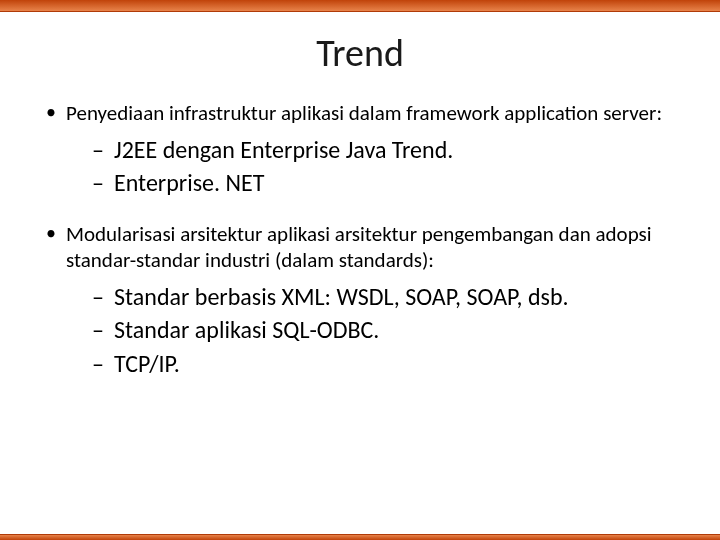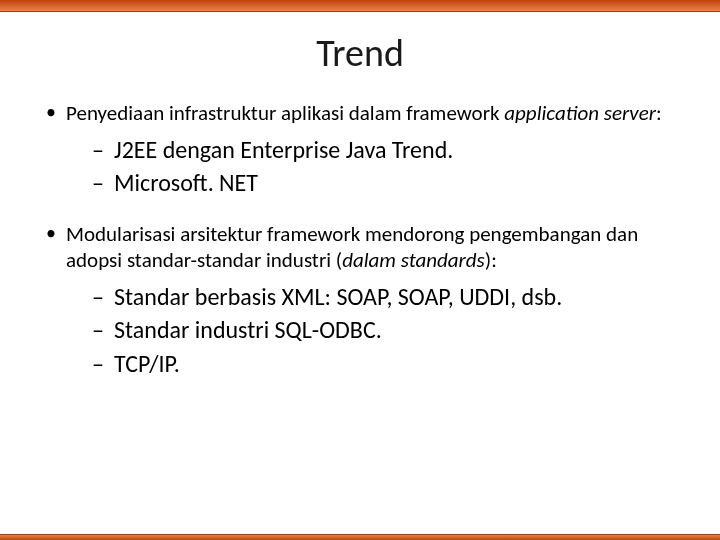--- a/index.html
+++ b/index.html
@@ -42,21 +42,21 @@
       line-height: 1.25;
       margin-bottom: 4px;
     }
     .bullet-l1 .dot {
       flex: 0 0 auto;
       width: 20px;
       font-size: 20px;
       line-height: 1.25;
     }
     .bullet-l1 .txt { flex: 1; }
-    .italic { font-style: italic; }
+    .italic { }
     .sub-list { margin: 8px 0 22px 46px; }
     .bullet-l2 {
       display: flex;
       align-items: flex-start;
       font-size: 24px;
       line-height: 1.3;
       margin-bottom: 2px;
     }
     .bullet-l2 .dash {
       flex: 0 0 auto;
@@ -79,38 +79,38 @@
       <span>Penyediaan infrastruktur aplikasi dalam framework </span><span class="italic">application server</span><span>:</span>
     </span>
   </div>
   <div class="sub-list">
     <div class="bullet-l2">
       <span class="dash">–</span>
       <span class="txt">J2EE dengan Enterprise Java Trend.</span>
     </div>
     <div class="bullet-l2">
       <span class="dash">–</span>
-      <span class="txt">Microsoft. NET</span>
+      <span class="txt">Enterprise. NET</span>
     </div>
   </div>
 
   <div class="bullet-l1">
     <span class="dot">•</span>
     <span class="txt">
-      <span>Modularisasi arsitektur framework mendorong pengembangan dan adopsi standar-standar industri (</span><span class="italic">dalam standards</span><span>):</span>
+      <span>Modularisasi arsitektur aplikasi arsitektur pengembangan dan adopsi standar-standar industri (</span><span class="italic">dalam standards</span><span>):</span>
     </span>
   </div>
   <div class="sub-list">
     <div class="bullet-l2">
       <span class="dash">–</span>
-      <span class="txt">Standar berbasis XML: SOAP, SOAP, UDDI, dsb.</span>
+      <span class="txt">Standar berbasis XML: WSDL, SOAP, SOAP, dsb.</span>
     </div>
     <div class="bullet-l2">
       <span class="dash">–</span>
-      <span class="txt">Standar industri SQL-ODBC.</span>
+      <span class="txt">Standar aplikasi SQL-ODBC.</span>
     </div>
     <div class="bullet-l2">
       <span class="dash">–</span>
       <span class="txt">TCP/IP.</span>
     </div>
   </div>
 
 </div>
 
 <div class="bottom-bar"></div>

